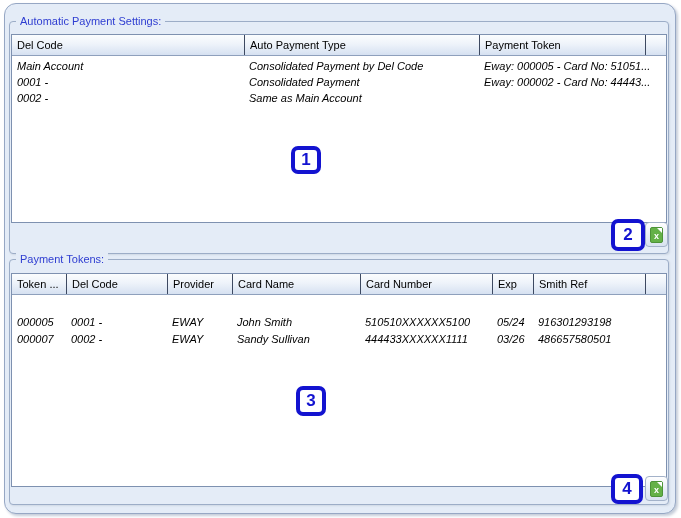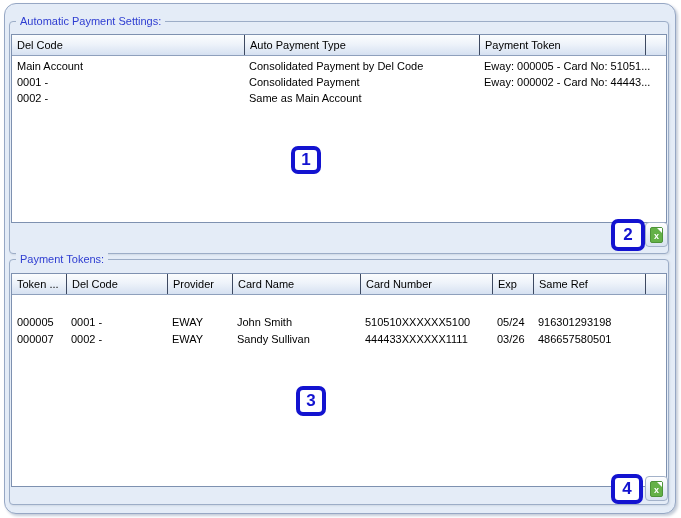--- a/index.html
+++ b/index.html
@@ -39,21 +39,21 @@
     height:20px;
     background:linear-gradient(#fbfdfe,#eef3fa 45%,#d6e1f1);
     border-bottom:1px solid #8ea0bc;
   }
   .hdr-cell{
     display:flex;align-items:center;padding:0 0 0 5px;
     white-space:nowrap;overflow:hidden;box-sizing:border-box;
   }
   .hdr-cell + .hdr-cell{border-left:1px solid #3d4961;}
   .hdr-cell.last{border-right:1px solid #3d4961;margin-right:20px;}
-  .tbody{padding-top:2px;}
+  .tbody{padding-top:2px;font-style:italic;}
   .t2 .tbody{padding-top:18px;}
   .body-row{height:16px;}
   .t2 .body-row{height:17px;}
   .body-cell{
     padding-left:5px;white-space:nowrap;overflow:hidden;
     display:flex;align-items:center;box-sizing:border-box;
   }
   .export-btn{
     position:absolute;width:23px;height:25px;
     border:1px solid #a3b2c9;border-radius:4px;
@@ -132,21 +132,21 @@
   </div>
 
   <div class="datatable t2">
     <div class="hdr-row">
       <div class="hdr-cell">Token ...</div>
       <div class="hdr-cell">Del Code</div>
       <div class="hdr-cell">Provider</div>
       <div class="hdr-cell">Card Name</div>
       <div class="hdr-cell">Card Number</div>
       <div class="hdr-cell">Exp</div>
-      <div class="hdr-cell last">Same Ref</div>
+      <div class="hdr-cell last">Smith Ref</div>
     </div>
     <div class="tbody">
       <div class="body-row">
         <div class="body-cell">000005</div>
         <div class="body-cell">0001 -</div>
         <div class="body-cell">EWAY</div>
         <div class="body-cell">John Smith</div>
         <div class="body-cell">510510XXXXXX5100</div>
         <div class="body-cell">05/24</div>
         <div class="body-cell">916301293198</div>

